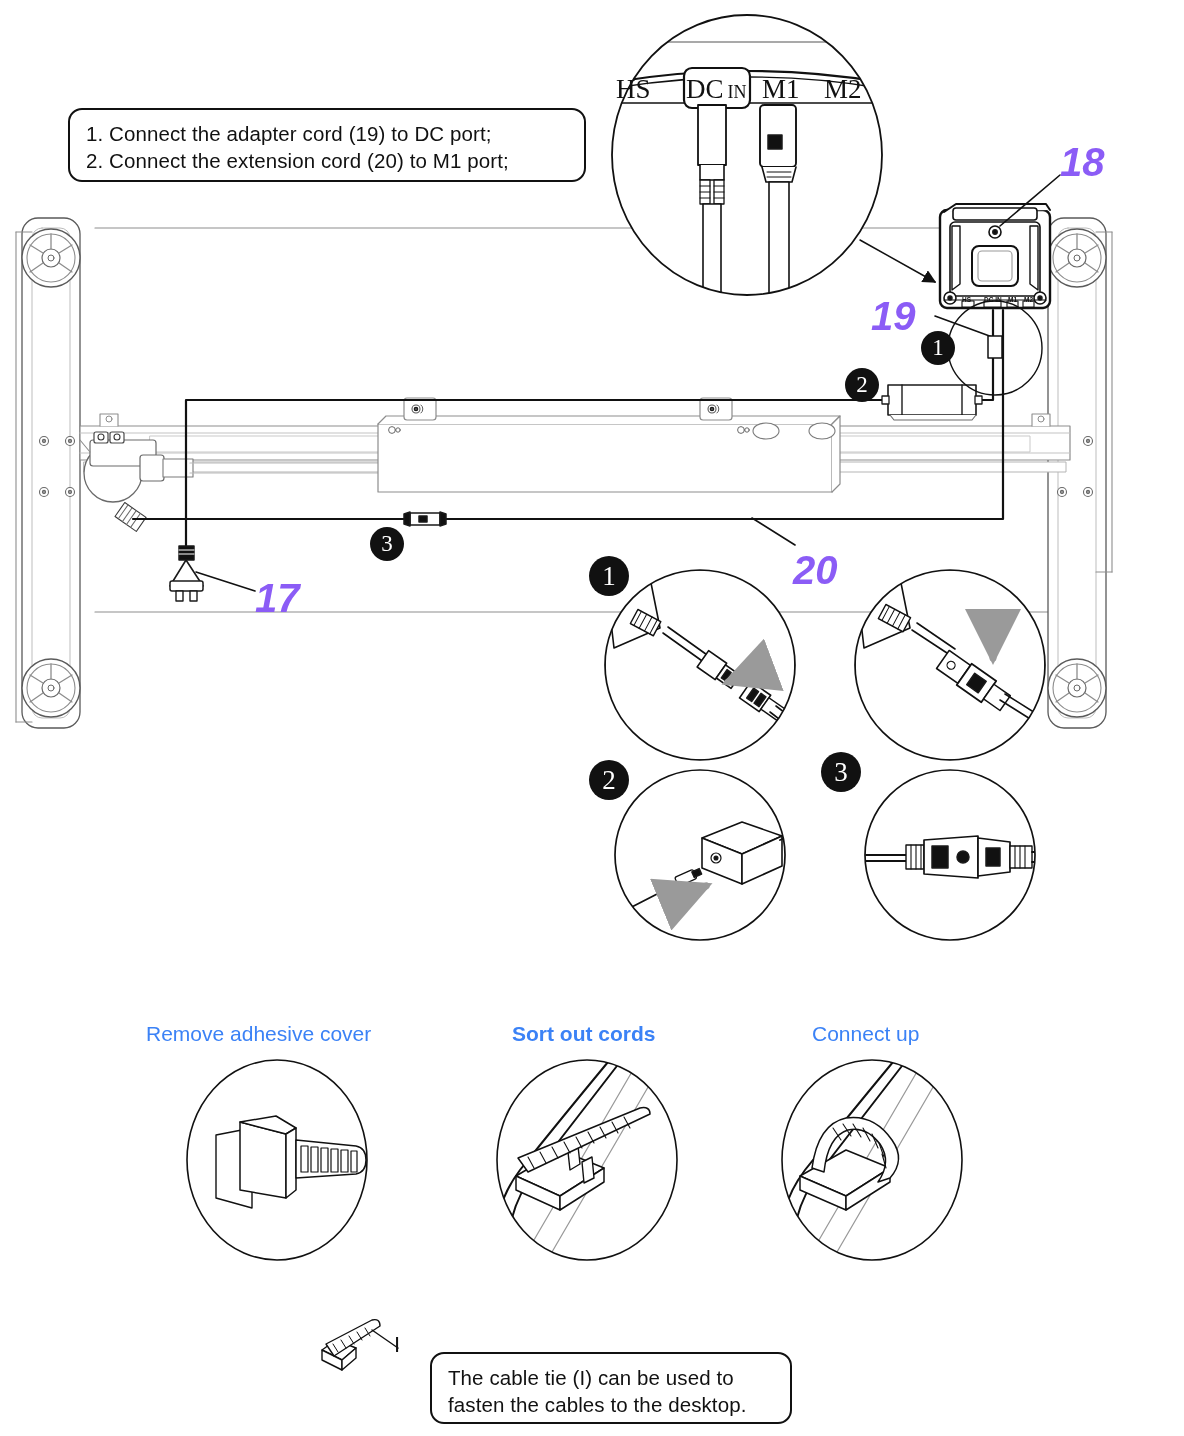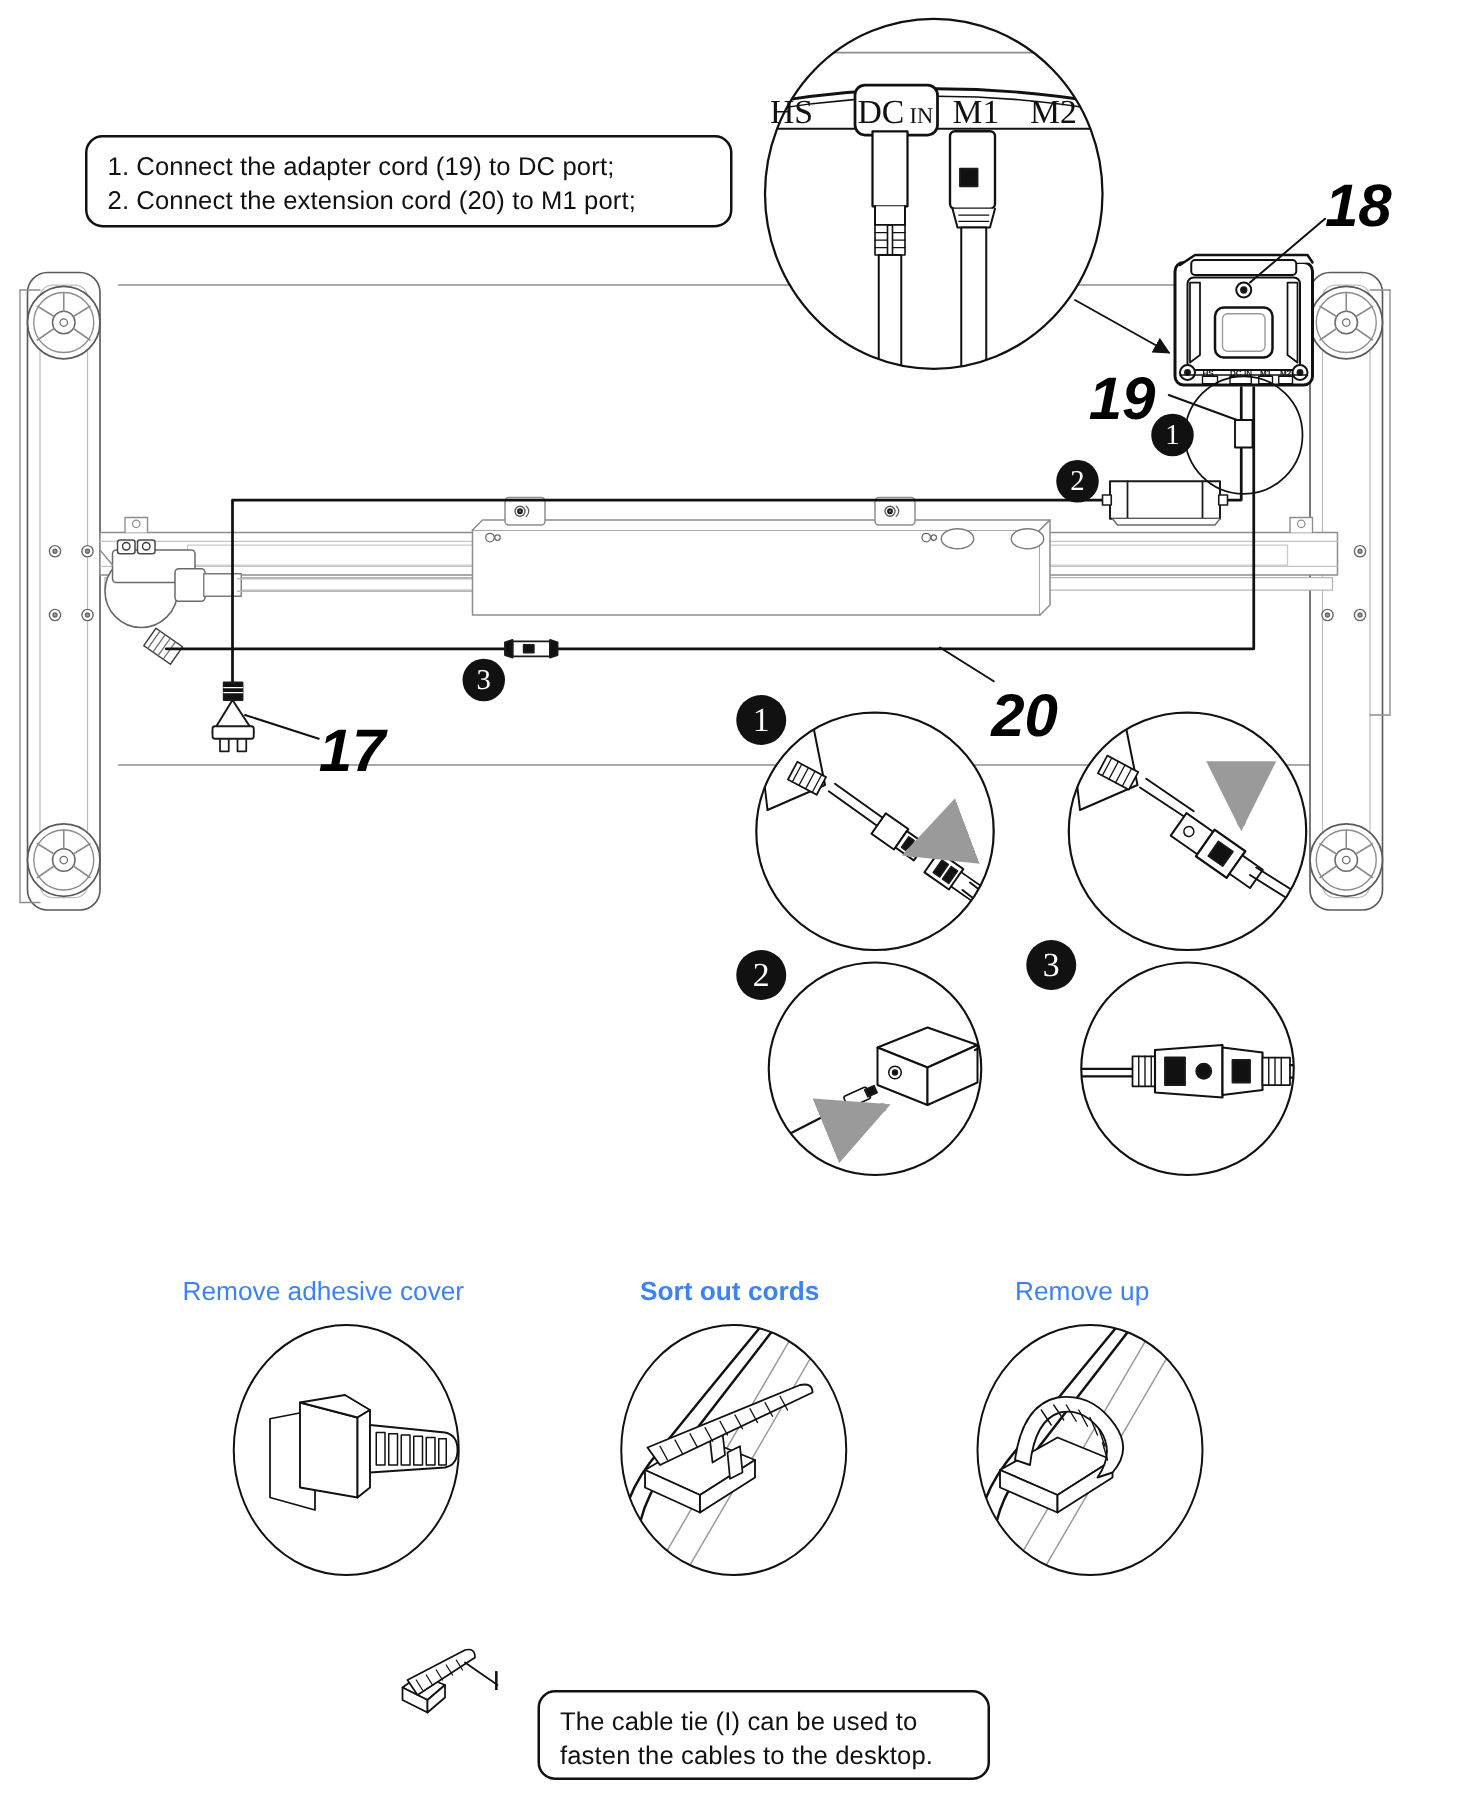--- a/index.html
+++ b/index.html
@@ -17,22 +17,22 @@
   }
   .callout .line{
     font-size:20.5px;line-height:27px;white-space:nowrap;color:#111;
     letter-spacing:0.1px;
   }
   #instr-callout{left:68px;top:108px;width:518px;height:74px;}
   #tie-callout{left:430px;top:1352px;width:362px;height:72px;}
 
   
   .part-label{
-    position:absolute;font-size:48px;font-weight:700;font-style:italic;
-    font-family:"Liberation Sans",sans-serif;color:#000000;letter-spacing:0px;
+    position:absolute;font-size:40px;font-weight:700;font-style:italic;
+    font-family:"Liberation Sans",sans-serif;color:#8b5cf6;letter-spacing:0px;
     line-height:1;
   }
 
   
   .badge{
     position:absolute;width:34px;height:34px;border-radius:50%;
     background:#111;color:#fff;display:flex;align-items:center;justify-content:center;
     font-size:23px;font-weight:400;font-family:"Liberation Serif",serif;
     box-sizing:border-box;
   }
@@ -594,21 +594,21 @@
 <div class="badge" style="left:921px;top:331px;">1</div>
 <div class="badge" style="left:845px;top:368px;">2</div>
 <div class="badge" style="left:370px;top:527px;">3</div>
 
 <div class="badge lg" style="left:589px;top:556px;">1</div>
 <div class="badge lg" style="left:589px;top:760px;">2</div>
 <div class="badge lg" style="left:821px;top:752px;">3</div>
 
 <div class="caption" style="left:146px;top:1022px;">Remove adhesive cover</div>
 <div class="caption" style="left:512px;top:1022px;font-weight:bold;">Sort out cords</div>
-<div class="caption" style="left:812px;top:1022px;">Remove up</div>
+<div class="caption" style="left:812px;top:1022px;">Connect up</div>
 
 <div class="tie-id" style="left:394px;top:1332px;">I</div>
 
 <div class="callout" id="tie-callout">
   <div class="line">The cable tie (I) can be used to</div>
   <div class="line">fasten the cables to the desktop.</div>
 </div>
 
 </div>
 

